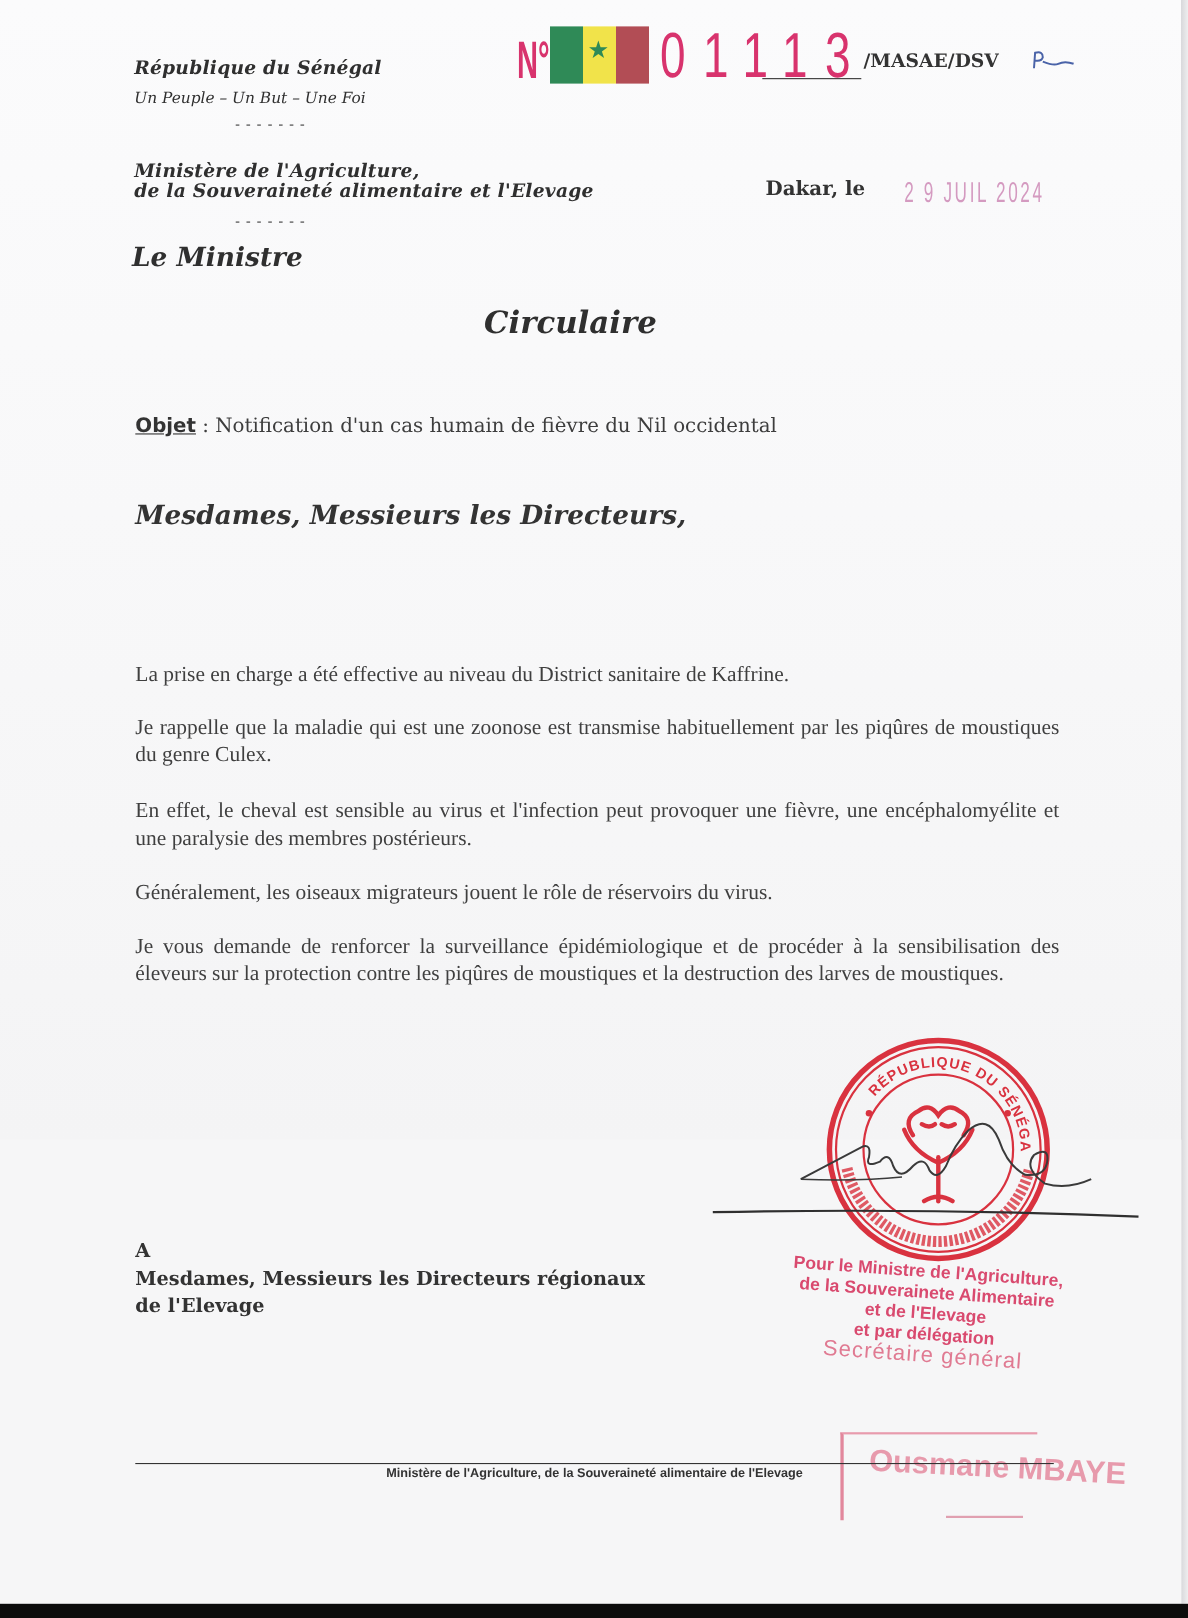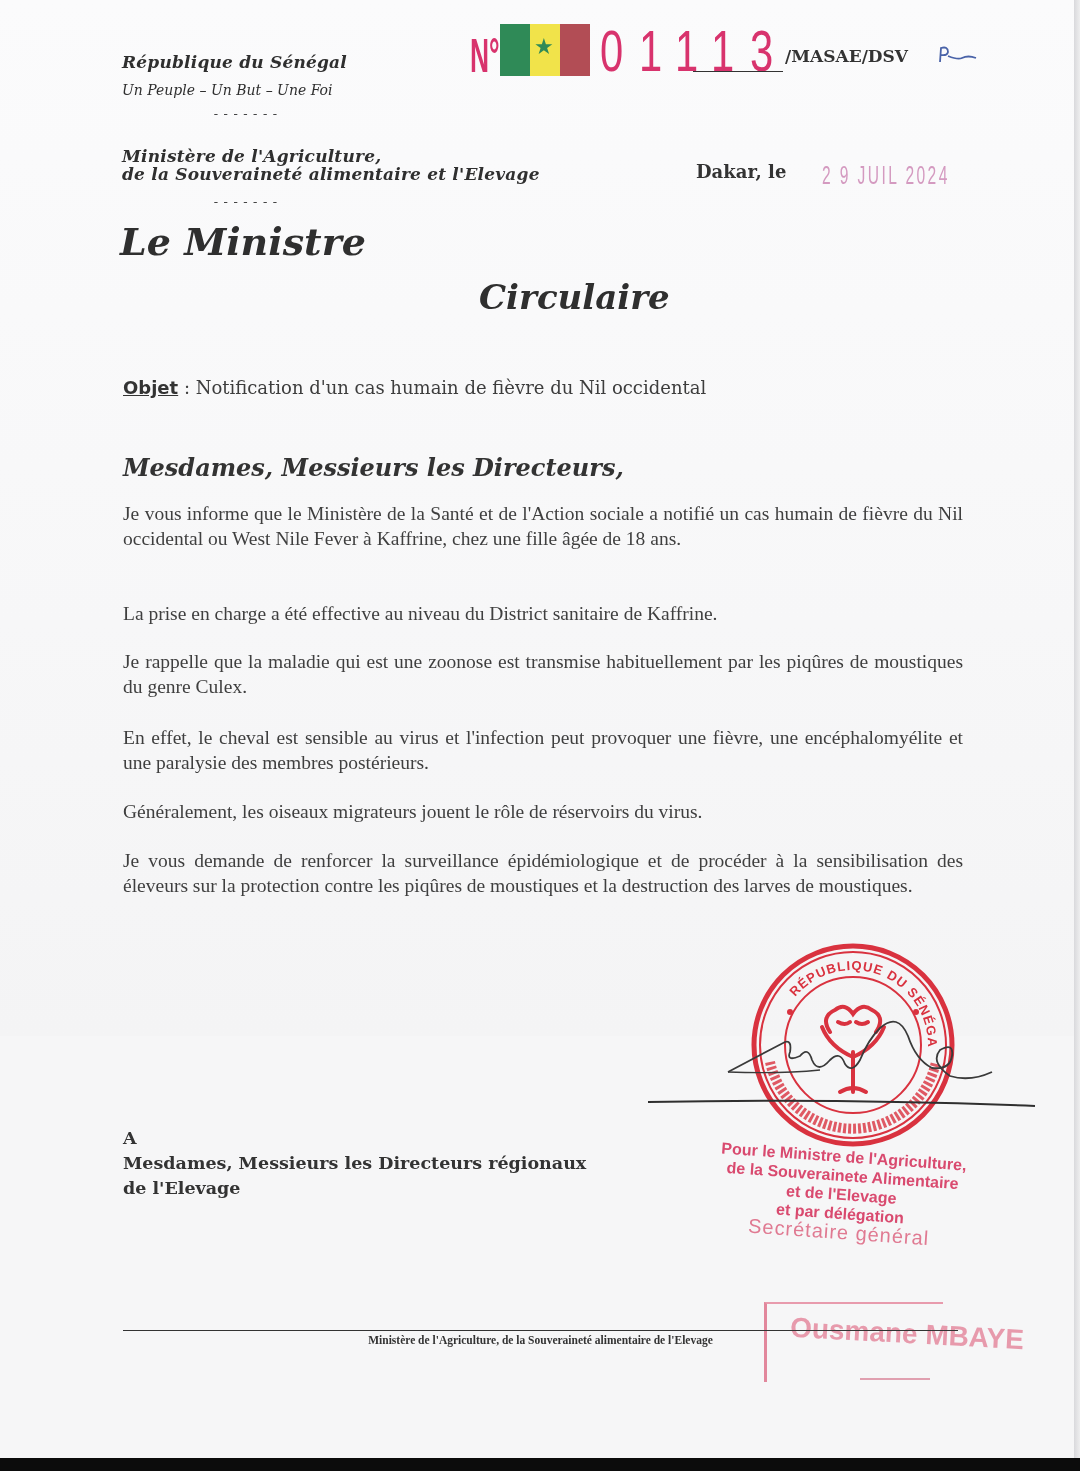--- a/index.html
+++ b/index.html
@@ -31,22 +31,22 @@
     .flag .r { background: #b24d55; }
     .flag .star { position: absolute; left: 4px; top: 12px; color: #2f8a57; font-size: 22px; line-height: 22px; font-family: "DejaVu Sans", sans-serif; }
     .ref-num { font-family: "Liberation Sans", sans-serif; color: #d8336d; font-size: 58px; line-height: 58px; letter-spacing: 22px; margin-left: 10px; transform: scaleX(0.72); transform-origin: left bottom; width: 230px; white-space: nowrap; }
     .ref-underline { position: absolute; left: 693px; top: 71px; width: 90px; height: 1px; background: #333; }
     .ref-suffix { position: absolute; left: 785px; top: 46px; font-family: "DejaVu Serif", serif; font-weight: bold; font-size: 17px; color: #333; }
     .ref-initial { position: absolute; left: 938px; top: 44px; color: #4a63a8; font-size: 18px; font-family: "DejaVu Sans", sans-serif; }
 
     .date-label { position: absolute; left: 696px; top: 161px; font-weight: bold; font-size: 18px; color: #333; }
     .date-stamp { position: absolute; left: 822px; top: 160px; font-family: "Liberation Sans", sans-serif; font-size: 26px; color: #d49ac0; letter-spacing: 4px; transform: scaleX(0.6); transform-origin: left top; white-space: nowrap; }
 
-    .le-ministre { position: absolute; left: 120px; top: 219px; font-size: 38px; }
-    .circulaire { position: absolute; left: 479px; top: 277px; font-size: 34px; }
+    .le-ministre { position: absolute; left: 120px; top: 219px; font-size: 24px; }
+    .circulaire { position: absolute; left: 440px; top: 277px; font-size: 28px; }
 
     .objet { position: absolute; left: 123px; top: 377px; font-size: 18px; color: #3d3d3d; }
     .objet-label { font-family: "DejaVu Sans", sans-serif; font-weight: bold; text-decoration: underline; color: #333; }
 
     .salutation { position: absolute; left: 123px; top: 453px; font-size: 24px; font-weight: bold; font-style: italic; color: #333; }
 
     .body-text { position: absolute; left: 123px; width: 840px; font-family: "Liberation Serif", serif; font-size: 19.5px; line-height: 25px; color: #3f3f3f; text-align: justify; }
 
     .recipients { position: absolute; left: 123px; top: 1126px; font-family: "DejaVu Serif", serif; font-weight: bold; font-size: 17.5px; line-height: 25px; color: #333; }
     .cc { position: absolute; left: 123px; top: 1223px; font-family: "DejaVu Serif", serif; font-weight: bold; font-size: 17.5px; color: #333; white-space: nowrap; }
@@ -55,21 +55,21 @@
     .signature { position: absolute; left: 640px; top: 990px; width: 400px; height: 130px; }
 
     .pour-block { position: absolute; left: 700px; top: 1137px; width: 290px; font-family: "Liberation Sans", sans-serif; font-weight: bold; color: #d94a6f; font-size: 16px; line-height: 19px; text-align: center; transform: rotate(4deg); transform-origin: left top; }
     .pour-block .sg { font-weight: normal; font-size: 20px; color: #e07a92; letter-spacing: 1px; }
 
     .name-stamp { position: absolute; left: 764px; top: 1302px; width: 176px; height: 78px; border-left: 3px solid #e2879c; border-top: 2px solid #e89bad; }
     .name-stamp-text { position: absolute; left: 790px; top: 1318px; font-family: "Liberation Sans", sans-serif; font-weight: bold; font-size: 28px; color: #e58ba0; opacity: 0.85; white-space: nowrap; transform: rotate(3deg); }
     .name-stamp-line { position: absolute; left: 860px; top: 1378px; width: 70px; height: 2px; background: #e0a0b0; }
 
     .footer-rule { position: absolute; left: 123px; top: 1330px; width: 835px; height: 1px; background: #333; }
-    .footer { position: absolute; left: 123px; top: 1332px; width: 835px; font-family: Liberation Serif, serif; font-weight: bold; font-size: 11.5px; line-height: 16px; color: #333; text-align: center; }
+    .footer { position: absolute; left: 123px; top: 1332px; width: 835px; font-family: Liberation Sans, sans-serif; font-weight: bold; font-size: 11.5px; line-height: 16px; color: #333; text-align: center; }
   </style>
 </head>
 <body>
 
 <div class="page">
 
   <div class="hdr-line script" style="left:122px; top:52px;">République du Sénégal</div>
   <div class="hdr-small script" style="left:122px; top:82px; font-weight:normal;">Un Peuple – Un But – Une Foi</div>
   <div class="dashes" style="left:212px; top:106px;">-------</div>
   <div class="hdr-line script" style="left:122px; top:146px;">Ministère de l'Agriculture,</div>
@@ -100,21 +100,20 @@
   <div class="date-stamp">2 9 JUIL 2024</div>
 
   <div class="circulaire script">Circulaire</div>
 
   <div class="objet">
     <span class="objet-label">Objet</span><span> : </span><span>Notification d'un cas humain de fièvre du Nil occidental</span>
   </div>
 
   <div class="salutation">Mesdames, Messieurs les Directeurs,</div>
 
-  <div class="body-text" style="top:501px;">Je vous informe que le Ministère de la Santé et de l'Action sociale a notifié un cas humain de fièvre du Nil occidental ou West Nile Fever à Kaffrine, chez une fille âgée de 18 ans.</div>
   <div class="body-text" style="top:601px;">La prise en charge a été effective au niveau du District sanitaire de Kaffrine.</div>
   <div class="body-text" style="top:649px;">Je rappelle que la maladie qui est une zoonose est transmise habituellement par les piqûres de moustiques du genre Culex.</div>
   <div class="body-text" style="top:725px;">En effet, le cheval est sensible au virus et l'infection peut provoquer une fièvre, une encéphalomyélite et une paralysie des membres postérieurs.</div>
   <div class="body-text" style="top:799px;">Généralement, les oiseaux migrateurs jouent le rôle de réservoirs du virus.</div>
   <div class="body-text" style="top:848px;">Je vous demande de renforcer la surveillance épidémiologique et de procéder à la sensibilisation des éleveurs sur la protection contre les piqûres de moustiques et la destruction des larves de moustiques.</div>
 
   <svg class="seal" viewBox="0 0 206 206">
     <defs>
       <path id="sealArc" d="M 28 103 A 75 75 0 1 1 178 103"></path>
     </defs>

